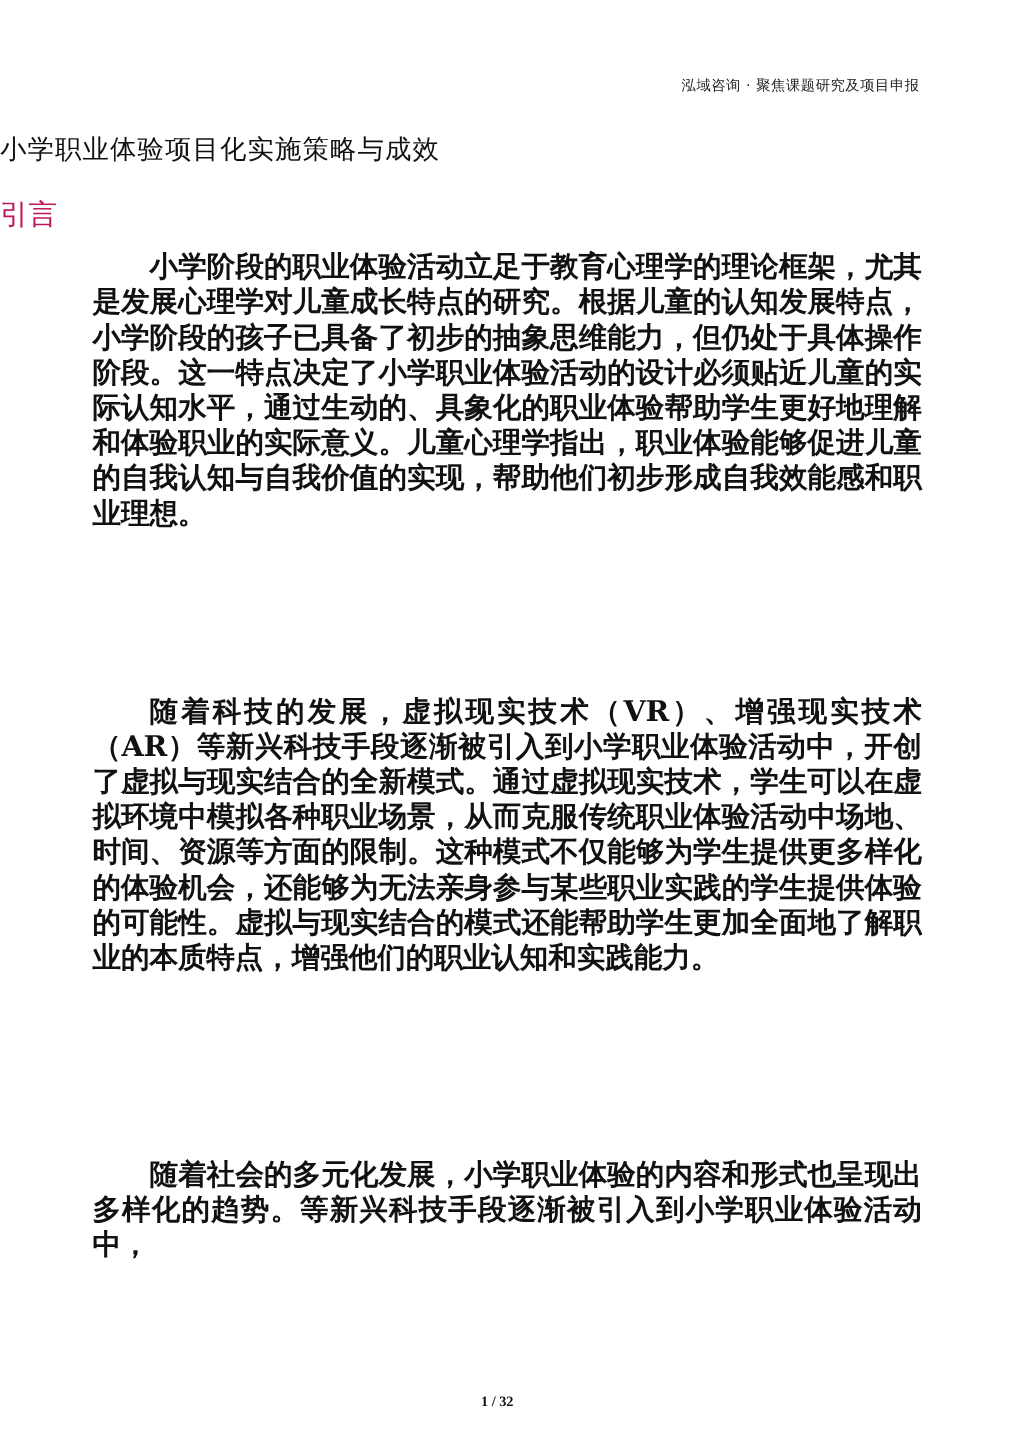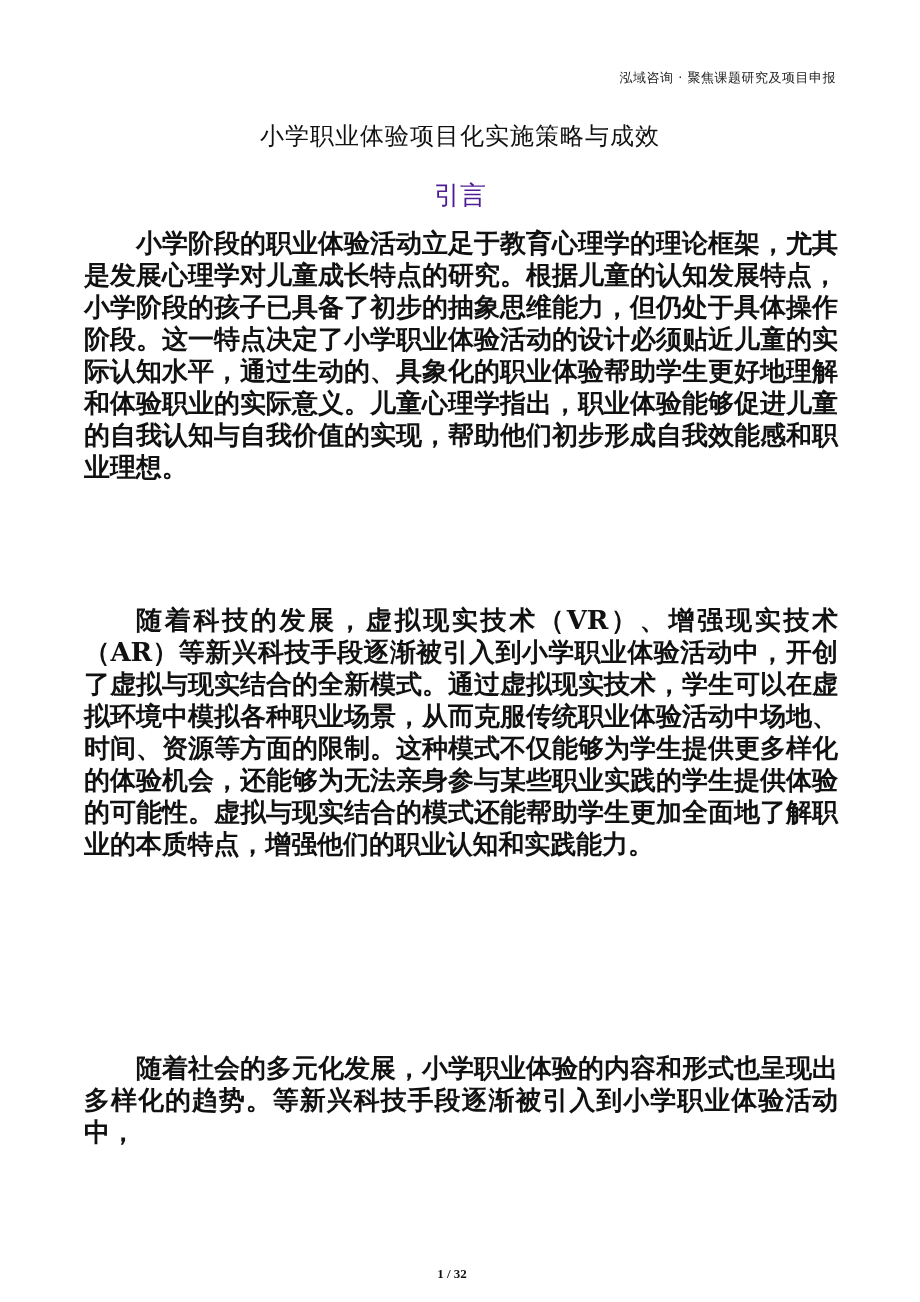--- a/index.html
+++ b/index.html
@@ -1,23 +1,23 @@
 <!DOCTYPE html>
 <html><head>
 <meta charset="utf-8">
 <style>
   html, body { margin:0; padding:0; background:#ffffff; }
   body { width:920px; height:1302px; position:relative; overflow:hidden; font-family:"DejaVu Serif","Liberation Serif", serif; color:#111; }
   .header { position:absolute; top:58px; right:84px; font-family:"DejaVu Sans","Liberation Sans", sans-serif; font-size:13px; color:#222; letter-spacing:0.5px;margin-top:11px; }
-  .title { position:absolute; top:120px; left:0; width:920px; text-align:center; font-family:"DejaVu Sans","Liberation Sans", sans-serif; font-size:24px; letter-spacing:1px; color:#111; }
-  .subtitle { position:absolute; top:178px; left:0; width:920px; text-align:center; font-family:"DejaVu Sans","Liberation Sans", sans-serif; font-size:26px; color:#4c1d95; }
+  .title { position:absolute; top:120px; left:0; width:920px; text-align:left; font-family:"DejaVu Sans","Liberation Sans", sans-serif; font-size:24px; letter-spacing:1px; color:#111; }
+  .subtitle { position:absolute; top:178px; left:0; width:920px; font-family:"DejaVu Sans","Liberation Sans", sans-serif; font-size:26px; color:#be185d; }
   .body-text { position:absolute; left:84px; width:754px; }
   .para { font-size:26px; line-height:32px; text-indent:52px; text-align:justify; margin:0; letter-spacing:-0.1px;font-weight:bold; }
   .p1 { top:227px; }
-  .p2 { top:604px; }
+  .p2 { top:631px; }
   .p3 { top:1052px; }
   .page-num { position:absolute; top:1266px; left:0; width:904px; text-align:center; font-family:"Liberation Serif","DejaVu Serif", serif; font-weight:bold; font-size:13px; color:#111; }
 </style>
 </head>
 <body>
 
 <div class="header">泓域咨询 · 聚焦课题研究及项目申报</div>
 
 <div class="title">小学职业体验项目化实施策略与成效</div>
 <div class="subtitle">引言</div>

